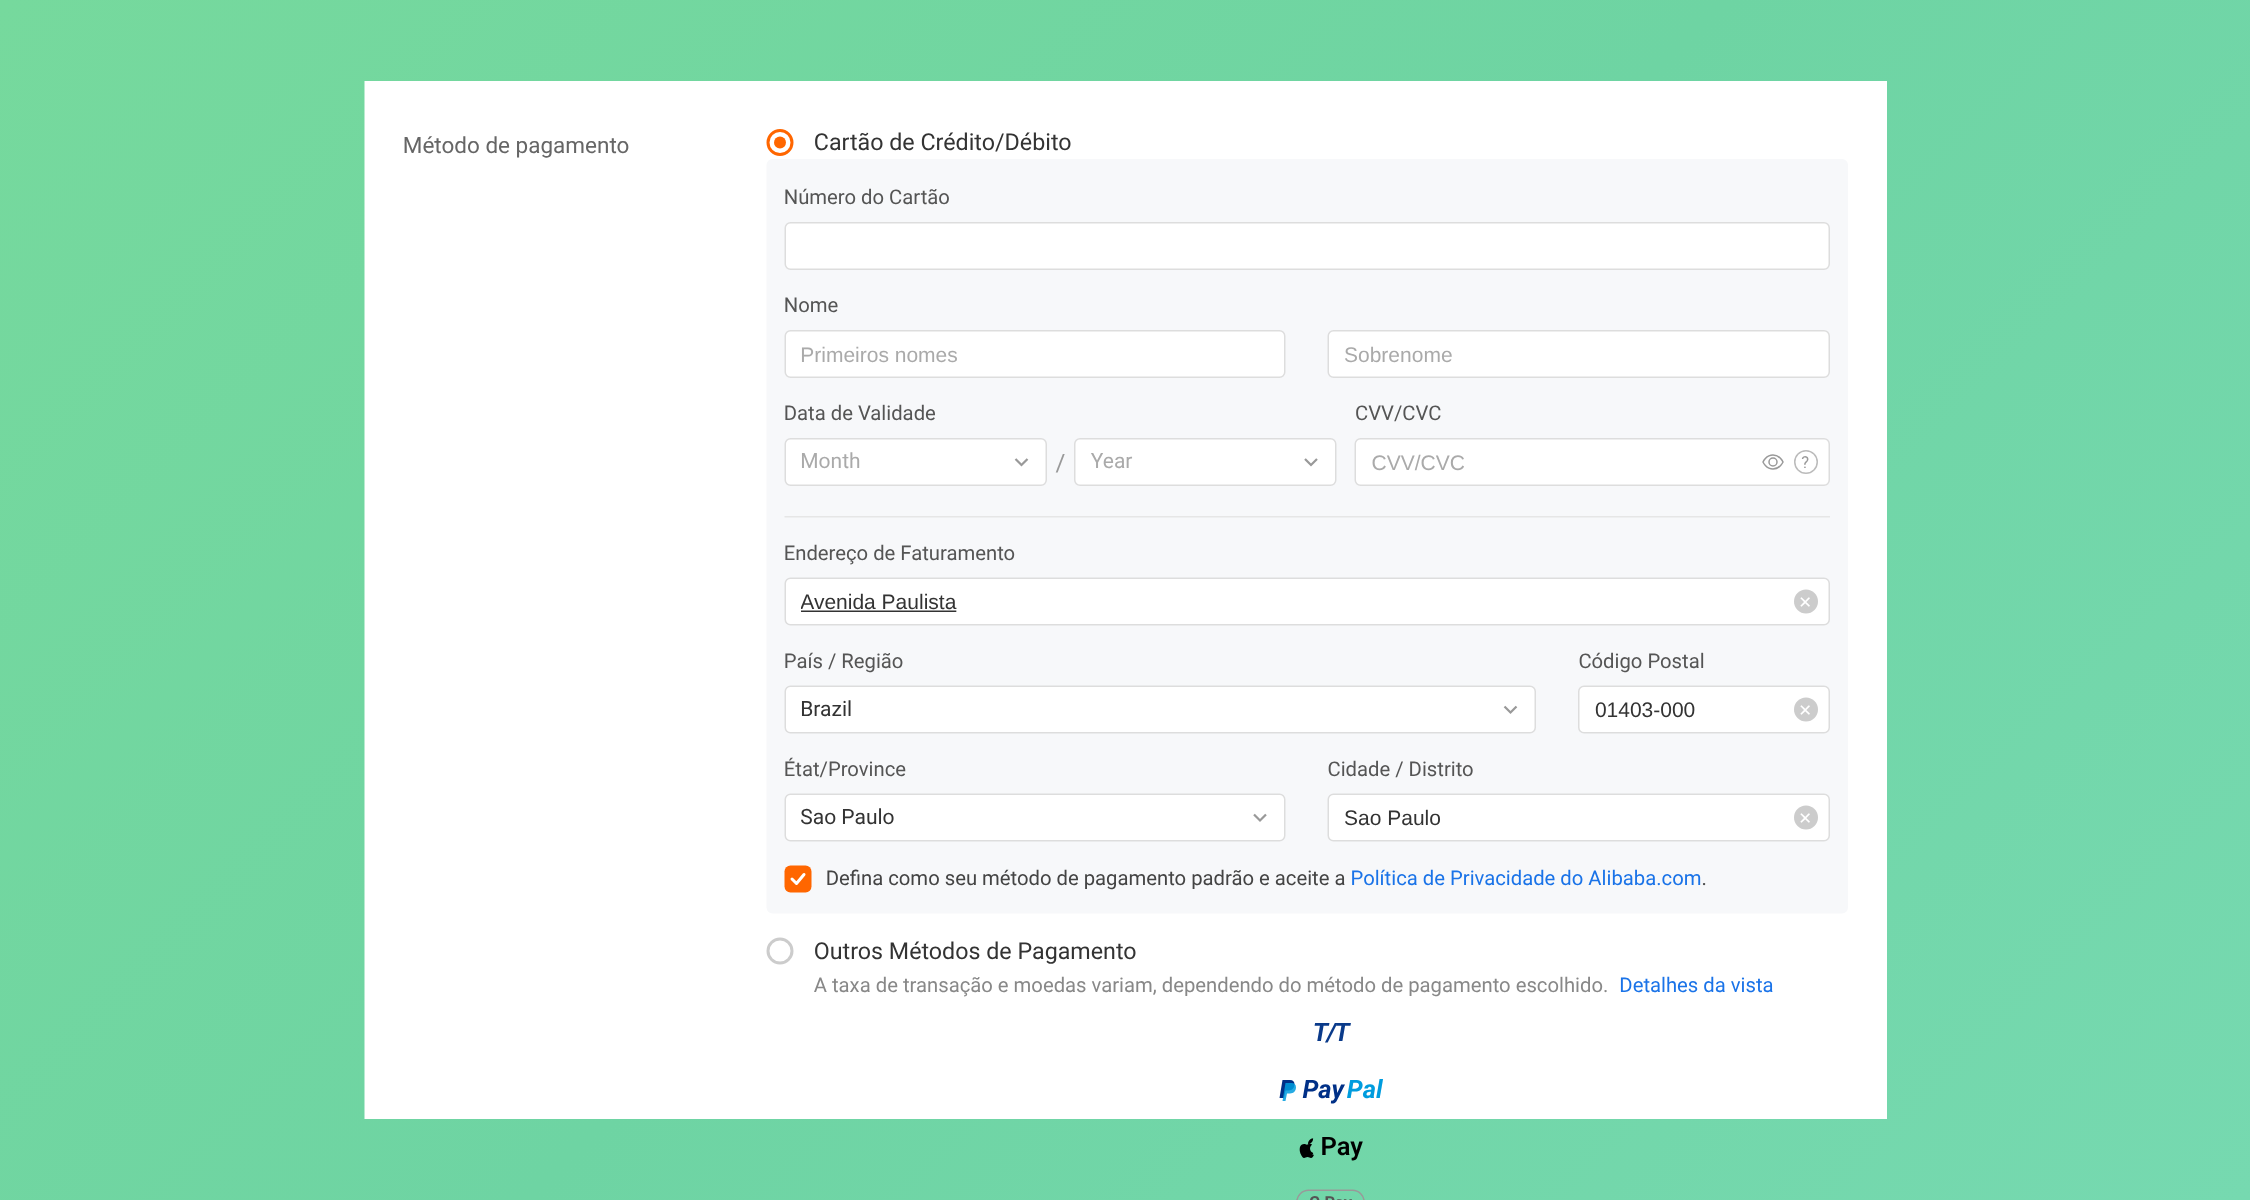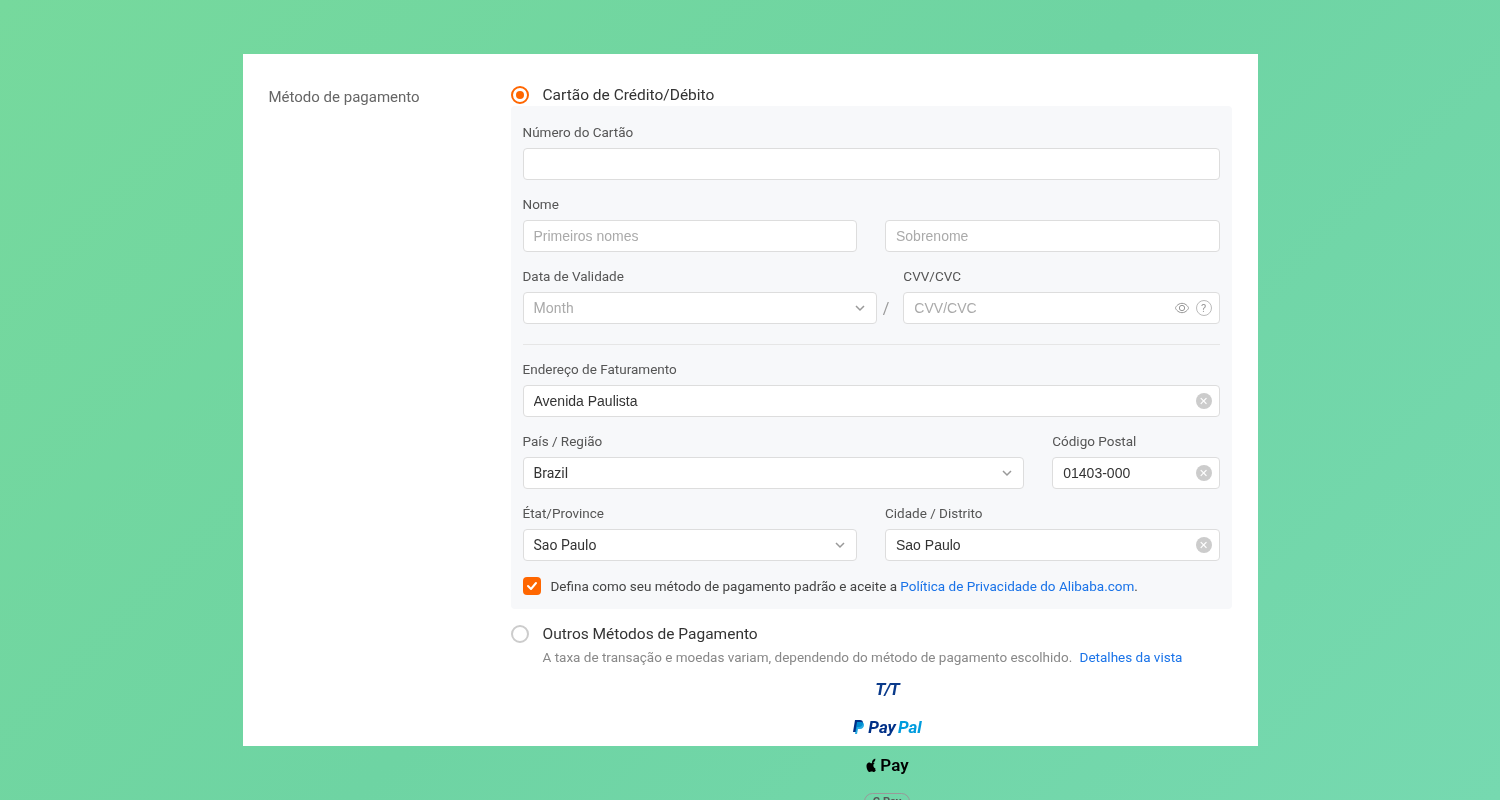--- a/index.html
+++ b/index.html
@@ -160,20 +160,28 @@
           <div class="row" style="gap:4px; align-items:center">
             <div class="select" style="flex:1">
               <span>Month</span>
               <span class="chevron">
                 <svg width="12" height="12" viewBox="0 0 12 12">
                     <path d="M2 4l4 4 4-4" stroke="#999" stroke-width="1.5" fill="none"></path>
                   </svg>
               </span>
             </div>
             <div class="slash">/</div>
+            <div class="select" style="flex:1">
+              <span>Year</span>
+              <span class="chevron">
+                <svg width="12" height="12" viewBox="0 0 12 12">
+                    <path d="M2 4l4 4 4-4" stroke="#999" stroke-width="1.5" fill="none"></path>
+                  </svg>
+              </span>
+            </div>
           </div>
         </div>
         <div style="width:12px"></div>
         <div class="field" style="flex:0.9">
           <span class="field-label">CVV/CVC</span>
           <div class="input-wrap">
             <input class="input" style="padding-right: 52px;" placeholder="CVV/CVC">
             <span class="eye-icon">
               <svg width="16" height="16" viewBox="0 0 24 24">
                   <path d="M12 5c-7 0-10 7-10 7s3 7 10 7 10-7 10-7-3-7-10-7zm0 11a4 4 0 110-8 4 4 0 010 8z" fill="none" stroke="#999" stroke-width="1.5"></path>
@@ -182,21 +190,21 @@
             <span class="help-icon">?</span>
           </div>
         </div>
       </div>
 
       <div class="divider"></div>
 
       <div class="field">
         <span class="field-label">Endereço de Faturamento</span>
         <div class="input-wrap">
-          <input class="input" style="padding-right: 40px;" value="Avenida Paulista">
+          <input class="input" style="padding-right: 40px; text-decoration: underline;" value="Avenida Paulista">
           <span class="clear-btn">✕</span>
         </div>
       </div>
 
       <div class="row">
         <div class="field" style="flex:3">
           <span class="field-label">País / Região</span>
           <div class="select has-value">
             <span>Brazil</span>
             <span class="chevron">

